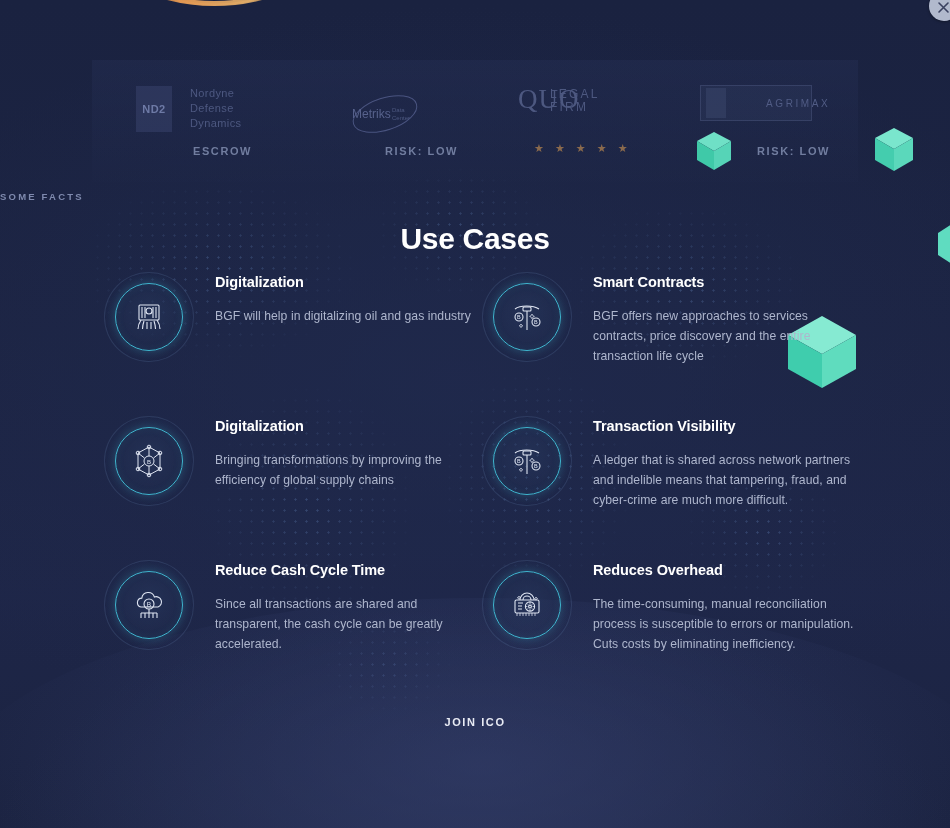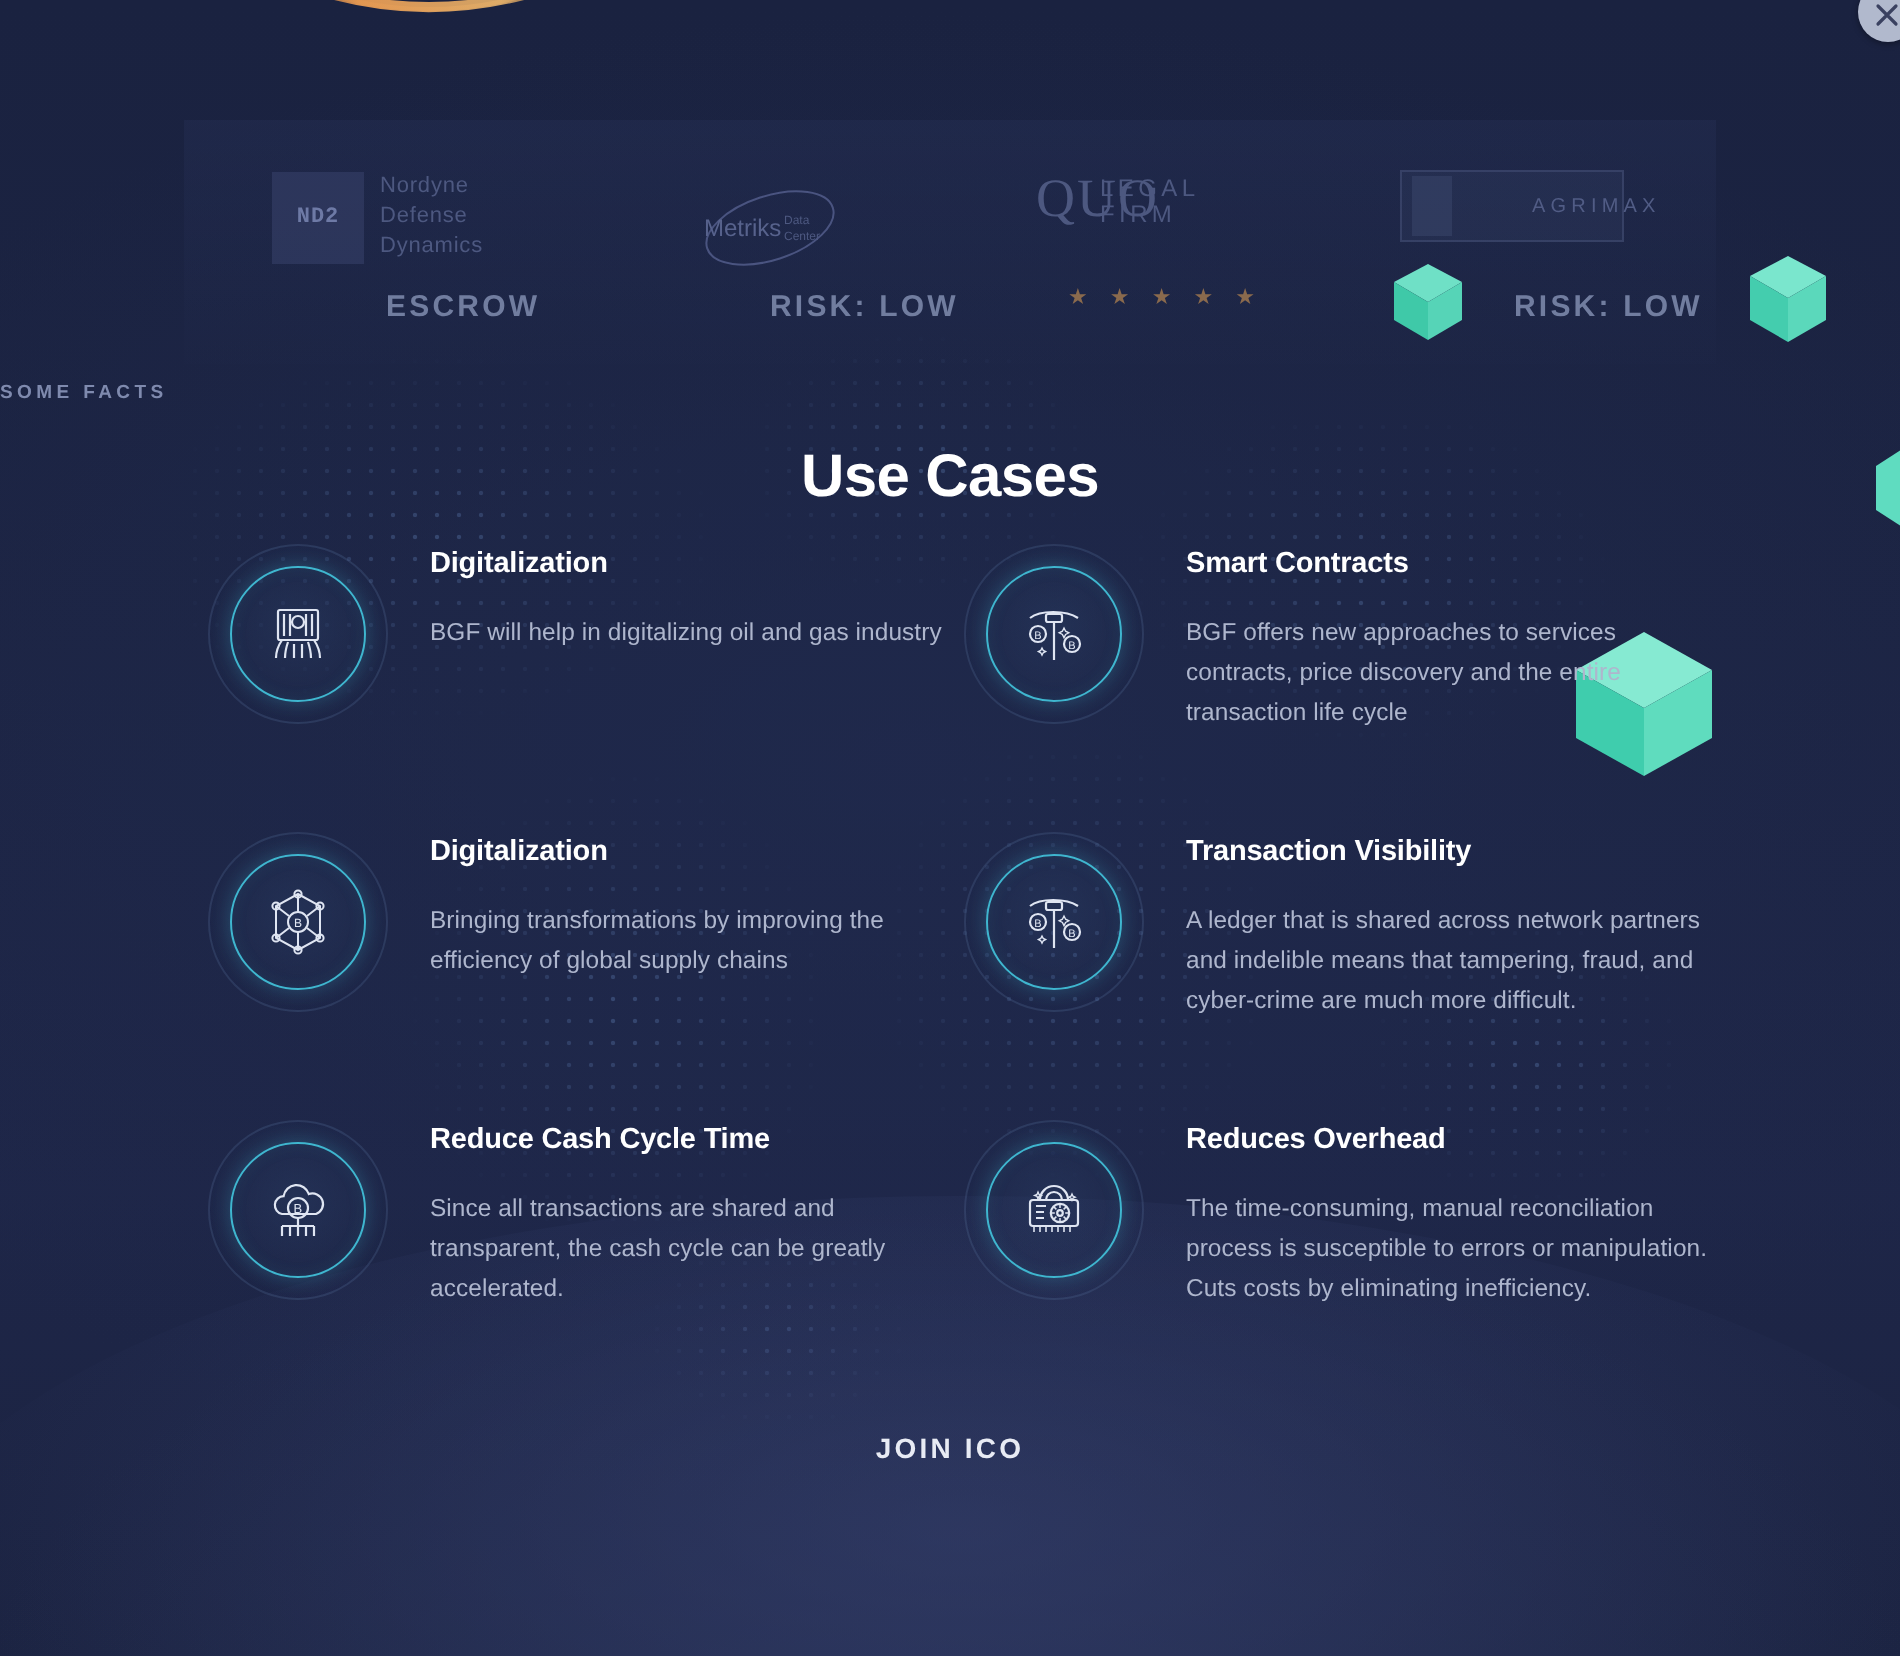--- a/index.html
+++ b/index.html
@@ -69,24 +69,24 @@
 
   
   .partner-strip {
     position: absolute; left: 92px; top: 60px;
     width: 766px; height: 122px;
     background: linear-gradient(180deg, rgba(38,48,86,0.40) 0%, rgba(32,41,74,0.12) 100%);
   }
 
   .nd2-box {
     position: absolute; left: 136px; top: 86px;
-    width: 46px; height: 46px;
+    width: 36px; height: 46px;
     background: rgba(68,80,124,0.38);
     display: flex; align-items: center; justify-content: center;
-    font-size: 11px; font-weight: 700; color: #6e7aa6; letter-spacing: .5px; font-family: Liberation Mono, monospace;
+    font-size: 11px; font-weight: 700; color: #6e7aa6; letter-spacing: .5px;
   }
   .nd2-text {
     position: absolute; left: 190px; top: 86px;
     font-size: 11px; line-height: 15px; color: #4d5880; letter-spacing: .4px;
   }
   .metriks {
     position: absolute; left: 345px; top: 92px; width: 80px; height: 44px;
   }
   .quo {
     position: absolute; left: 518px; top: 84px;
@@ -107,21 +107,21 @@
     position: absolute; left: 706px; top: 88px;
     width: 20px; height: 30px;
     background: rgba(77,88,128,0.30);
   }
   .agri-text {
     position: absolute; left: 738px; top: 98px;
     font-size: 10px; letter-spacing: 2.6px; color: #515c85; margin-left: 28px;
   }
   .tag {
     position: absolute;
-    font-size: 15px; letter-spacing: 1.6px; font-weight: 600; color: #717d9f; padding-left: 30px;
+    font-size: 11px; letter-spacing: 1.6px; font-weight: 600; color: #717d9f; padding-left: 30px;
   }
   .stars {
     position: absolute; left: 534px; top: 142px;
     font-size: 11px; letter-spacing: 4px; color: #8a6a4d;
   }
 
   
   .eyebrow {
     position: absolute; left: 0; top: 191px; width: 950px;
     text-align: left;
@@ -164,21 +164,21 @@
     margin-bottom: 16px;
   }
   .uc-desc {
     font-size: 12.2px; line-height: 20px; color: #aeb6cd; letter-spacing: .05px;
   }
 
   
   .join {
     position: absolute; left: 0; top: 716px; width: 950px;
     text-align: center;
-    font-size: 14px; font-weight: 700; letter-spacing: 1.6px; color: #e8ebf4;
+    font-size: 11px; font-weight: 700; letter-spacing: 1.6px; color: #e8ebf4;
     cursor: pointer;
   }
 
   
   .cube { position: absolute; pointer-events: none; }
 
   
   .close-btn {
     position: absolute; right: -9px; top: -9px;
     width: 30px; height: 30px; border-radius: 50%;

